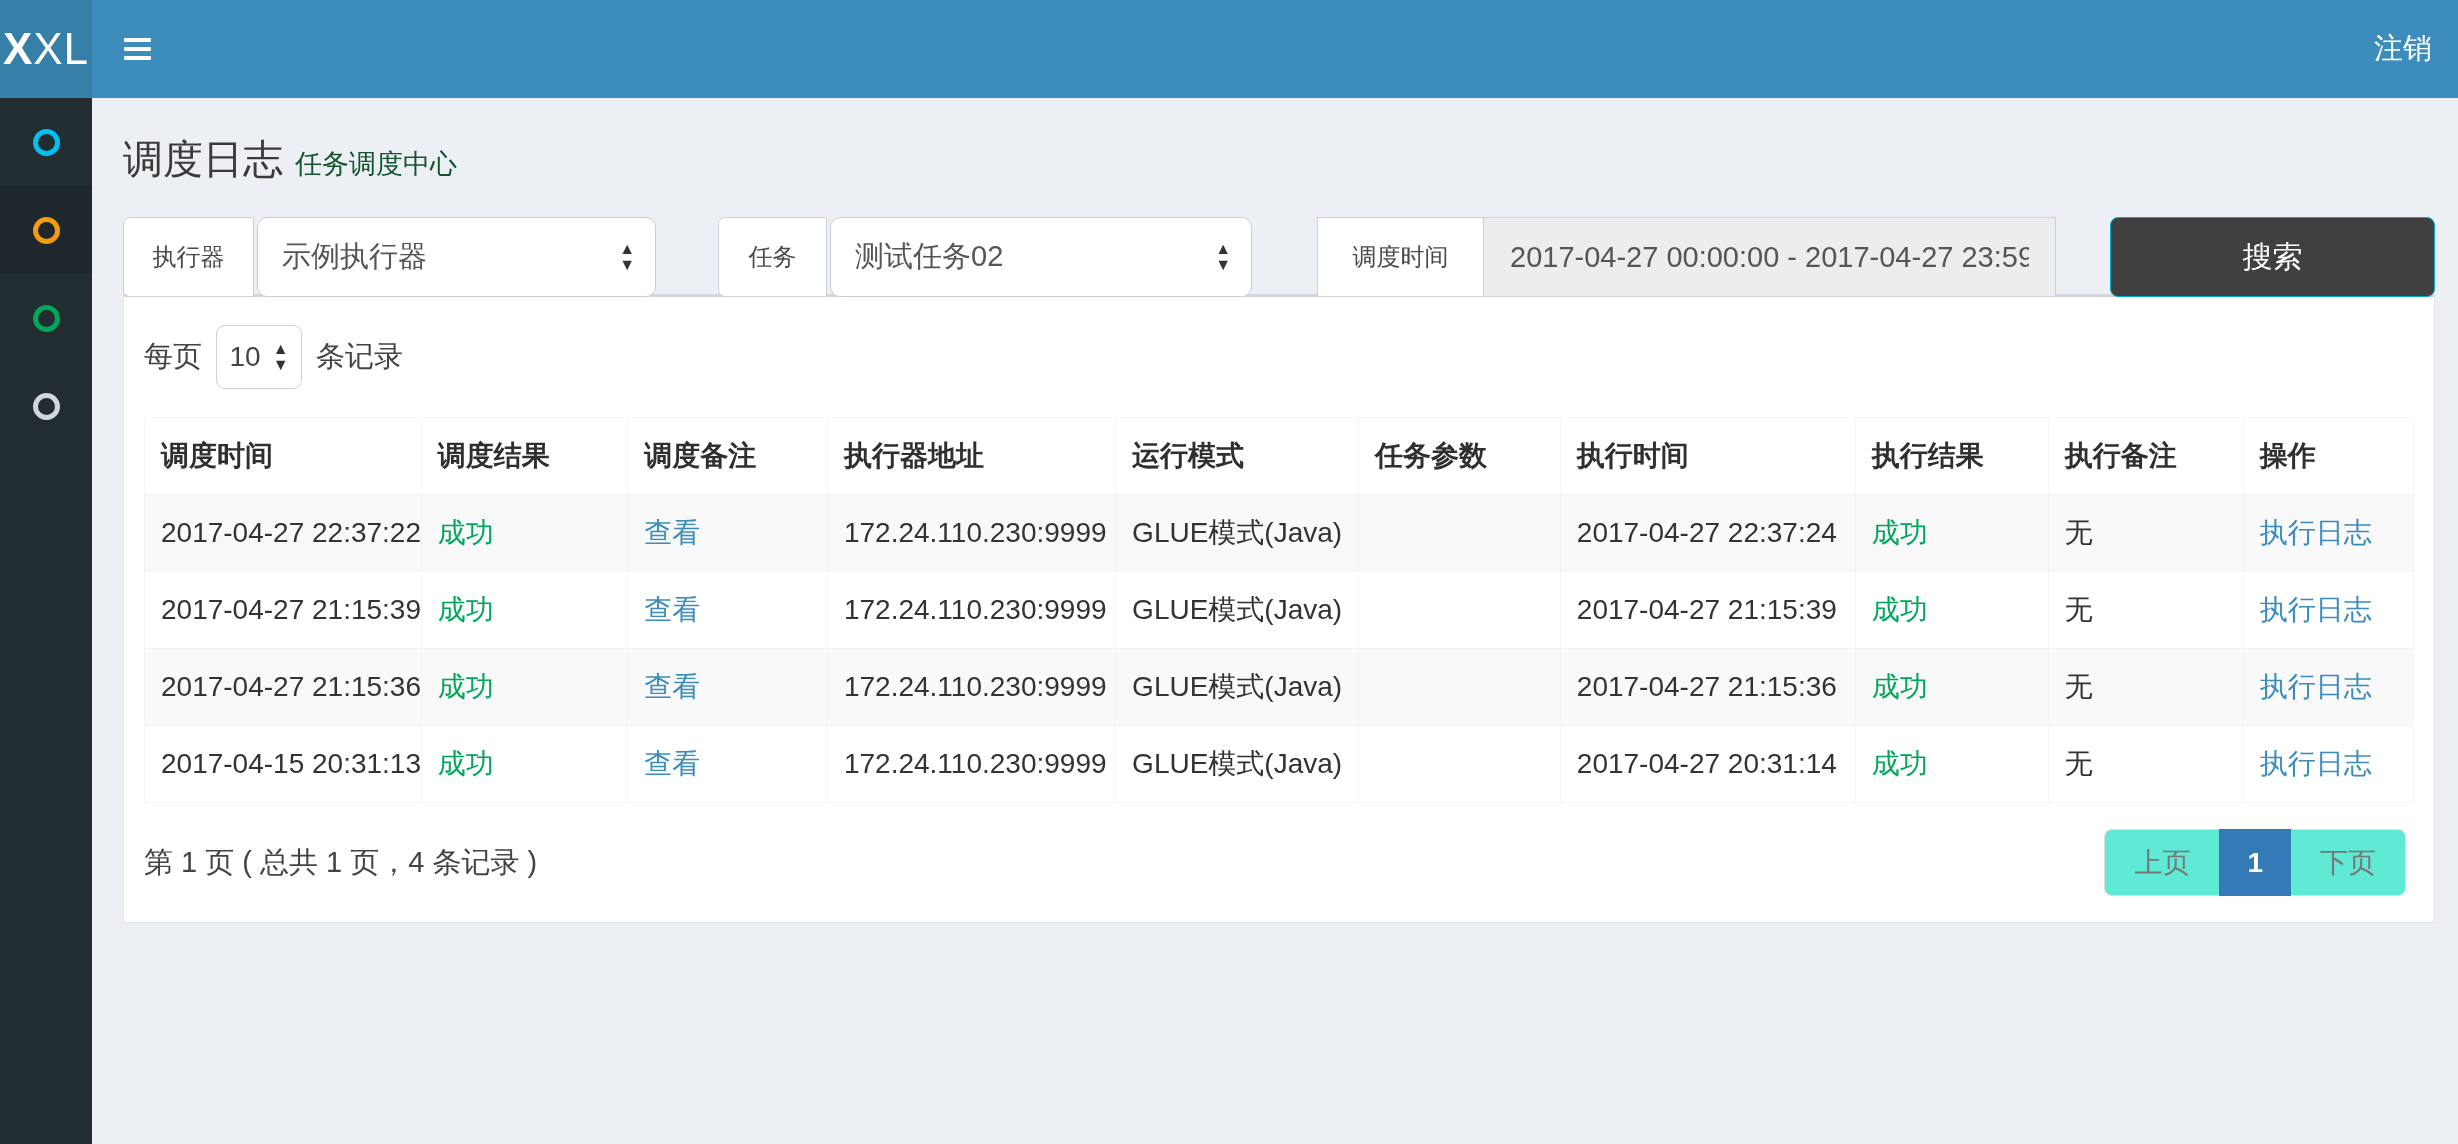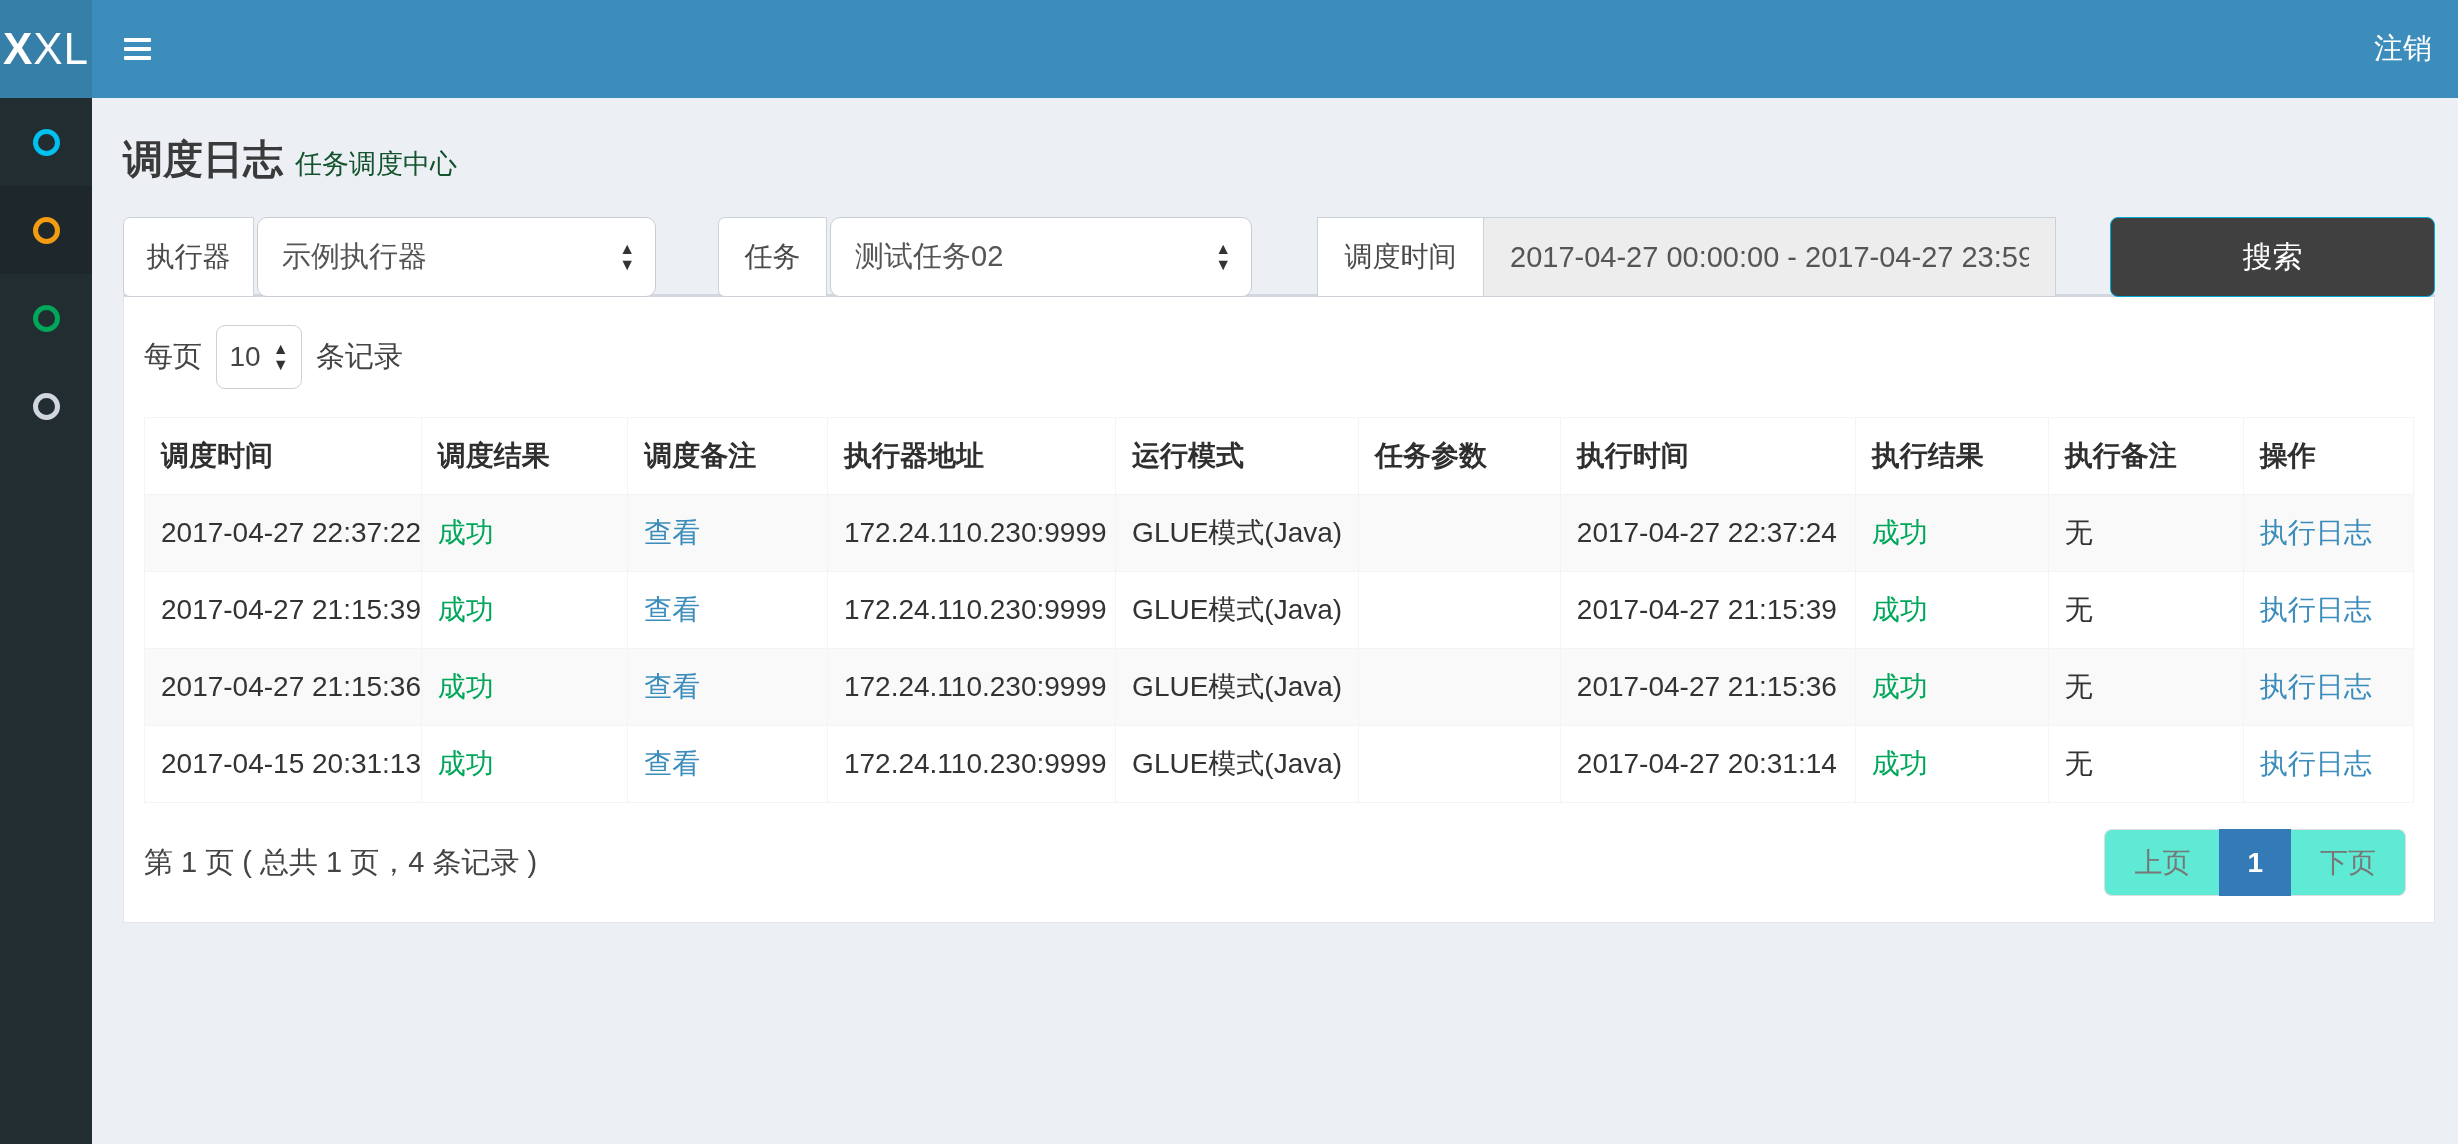--- a/index.html
+++ b/index.html
@@ -37,29 +37,29 @@
   }
   .side-item { height: 88px; display: flex; align-items: center; justify-content: center; cursor: pointer; }
   .side-item.active { background: #1e282c; }
   .circle { width: 27px; height: 27px; border-radius: 50%; border: 5px solid currentColor; }
   
   .content {
     position: absolute; top: 98px; left: 92px; right: 0; bottom: 0;
     background: #ecf0f5; padding: 30px 23px 0 31px;
   }
   .page-head { margin: 4px 0 30px 0; }
-  .page-title { font-size: 40px; color: #3a3a3a; font-weight: 700; display: inline; }
+  .page-title { font-size: 40px; color: #3a3a3a; font-weight: 400; display: inline; }
   .page-sub { font-size: 27px; color: #14532d; margin-left: 12px; font-weight: 400; }
   
   .filter-row { display: flex; align-items: center; margin-bottom: -3px; position: relative; z-index: 2; }
   .igroup { display: flex; align-items: stretch; height: 80px; }
   .addon {
     background: #fff; border: 1px solid #ccd1d7;
     display: flex; align-items: center; justify-content: center;
-    padding: 0 24px; font-size: 28px; color: #4a4a4a; white-space: nowrap;
+    padding: 0 24px; font-size: 24px; color: #4a4a4a; white-space: nowrap;
   }
   .round-left { border-radius: 7px 0 0 7px; }
   .sel {
     display: flex; align-items: center; justify-content: space-between;
     background: #fff; border: 1px solid #c9cdd3; border-radius: 10px;
     padding: 0 20px 0 24px; font-size: 29px; color: #555;
     margin-left: 3px; cursor: pointer;
   }
   .g1 .addon { width: 131px; }
   .g1 .sel { width: 399px; }

